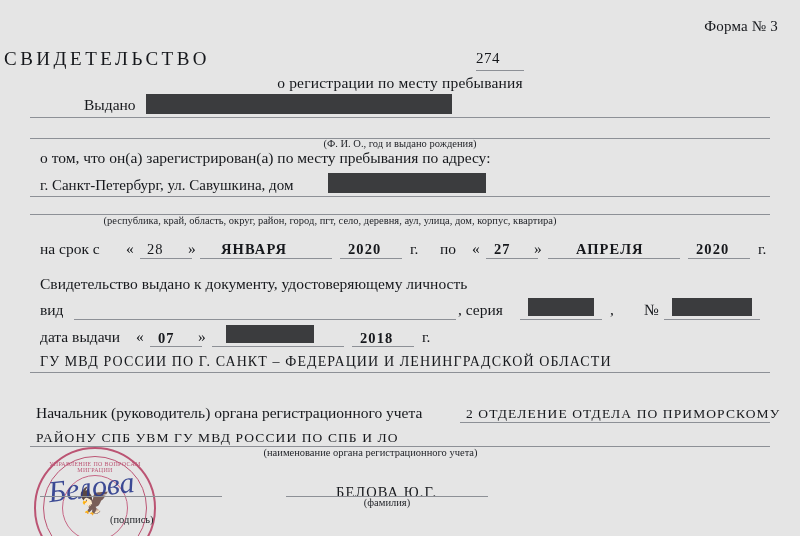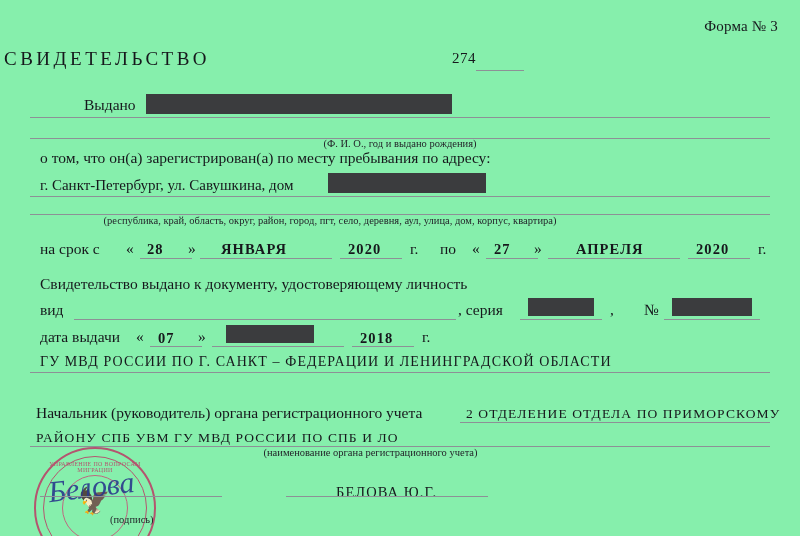--- a/index.html
+++ b/index.html
@@ -11,21 +11,21 @@
     width: 800px;
     height: 536px;
     position: relative;
     overflow: hidden;
     font-family: "Liberation Serif", serif;
     color: #16181c;
   }
   .page {
     position: absolute;
     inset: 0;
-    background: #86efac;
+    background: #e5e5e5;
   }
   .abs { position: absolute; }
 
   .form-no {
     top: 18px;
     right: 22px;
     font-size: 15px;
     font-family: "Liberation Serif", serif;
     letter-spacing: 0.2px;
   }
@@ -34,21 +34,21 @@
     top: 48px;
     left: 4px;
     width: 100%;
     text-align: left;
     font-size: 19px;
     letter-spacing: 3.5px;
     font-family: "Liberation Serif", serif;
   }
   .title-num {
     top: 50px;
-    left: 452px;
+    left: 476px;
     font-size: 15px;
     letter-spacing: 0.5px;
     text-align: center;
   }
   .title-sub {
     top: 74px;
     left: 0;
     width: 100%;
     text-align: center;
     font-size: 15.5px;
@@ -134,38 +134,39 @@
 </head>
 <body>
 
 <div class="page">
 
   <div class="abs form-no">Форма № 3</div>
 
   <div class="abs title-main">СВИДЕТЕЛЬСТВО</div>
   <div class="abs title-num">274</div>
   <div class="line" style="left:476px; top:70px; width:48px;"></div>
+  <div class="abs title-sub">о регистрации по месту пребывания</div>
 
   <div class="lbl" style="left:84px; top:96px;">Выдано</div>
   <div class="redact" style="left:146px; top:94px; width:306px; height:20px;"></div>
   <div class="line" style="left:30px; top:117px; width:740px;"></div>
 
   <div class="line" style="left:30px; top:138px; width:740px;"></div>
   <div class="lbl-sm caption" style="left:0; top:138px; width:800px; text-align:center;">(Ф. И. О., год и выдано рождения)</div>
 
   <div class="lbl" style="left:40px; top:149px;">о том, что он(а) зарегистрирован(а) по месту пребывания по адресу:</div>
   <div class="val" style="left:40px; top:177px;">г. Санкт-Петербург, ул. Савушкина, дом</div>
   <div class="redact" style="left:328px; top:173px; width:158px; height:20px;"></div>
   <div class="line" style="left:30px; top:196px; width:740px;"></div>
   <div class="line" style="left:30px; top:214px; width:740px;"></div>
   <div class="lbl-sm caption" style="left:0; top:215px; width:660px; text-align:center;">(республика, край, область, округ, район, город, пгт, село, деревня, аул, улица, дом, корпус, квартира)</div>
 
   <div class="lbl" style="left:40px; top:240px;">на срок с</div>
   <div class="lbl" style="left:126px; top:240px;">«</div>
-  <div class="val-sp" style="left:147px; top:241px; font-weight:bold;">28</div>
+  <div class="val-sp" style="left:147px; top:241px; font-weight:normal;">28</div>
   <div class="lbl" style="left:188px; top:240px;">»</div>
   <div class="line" style="left:140px; top:258px; width:52px;"></div>
   <div class="val-sp" style="left:221px; top:241px; font-weight:bold;">ЯНВАРЯ</div>
   <div class="line" style="left:200px; top:258px; width:132px;"></div>
   <div class="val-sp" style="left:348px; top:241px; font-weight:bold;">2020</div>
   <div class="line" style="left:340px; top:258px; width:62px;"></div>
   <div class="lbl" style="left:410px; top:240px;">г.</div>
   <div class="lbl" style="left:440px; top:240px;">по</div>
   <div class="lbl" style="left:472px; top:240px;">«</div>
   <div class="val-sp" style="left:494px; top:241px; font-weight:bold;">27</div>
@@ -215,14 +216,15 @@
     <div class="stamp-eagle">🦅</div>
 
   </div>
   <div class="signature">Белова</div>
 
   <div class="line" style="left:40px; top:496px; width:182px;"></div>
   <div class="lbl-sm" style="left:110px; top:514px;">(подпись)</div>
 
   <div class="val-sp" style="left:336px; top:484px; font-size:14.5px;">БЕЛОВА Ю.Г.</div>
   <div class="line" style="left:286px; top:496px; width:202px;"></div>
+  <div class="lbl-sm caption" style="left:286px; top:497px; width:202px; text-align:center;">(фамилия)</div>
 
 </div>
 
 </body></html>

